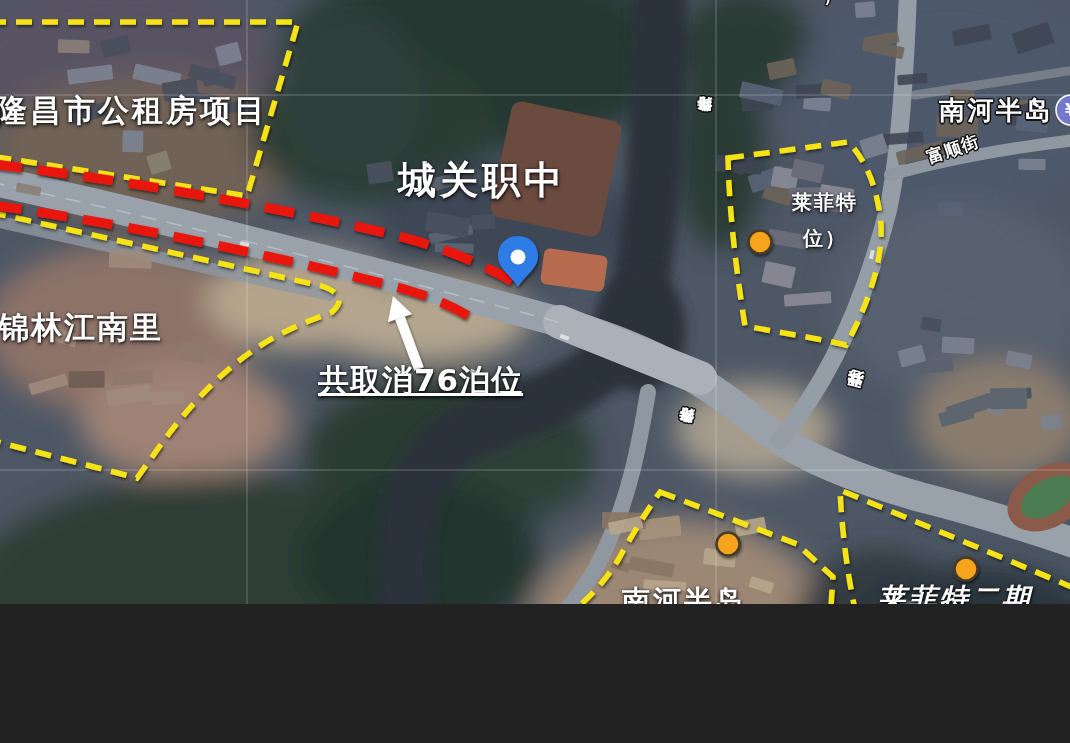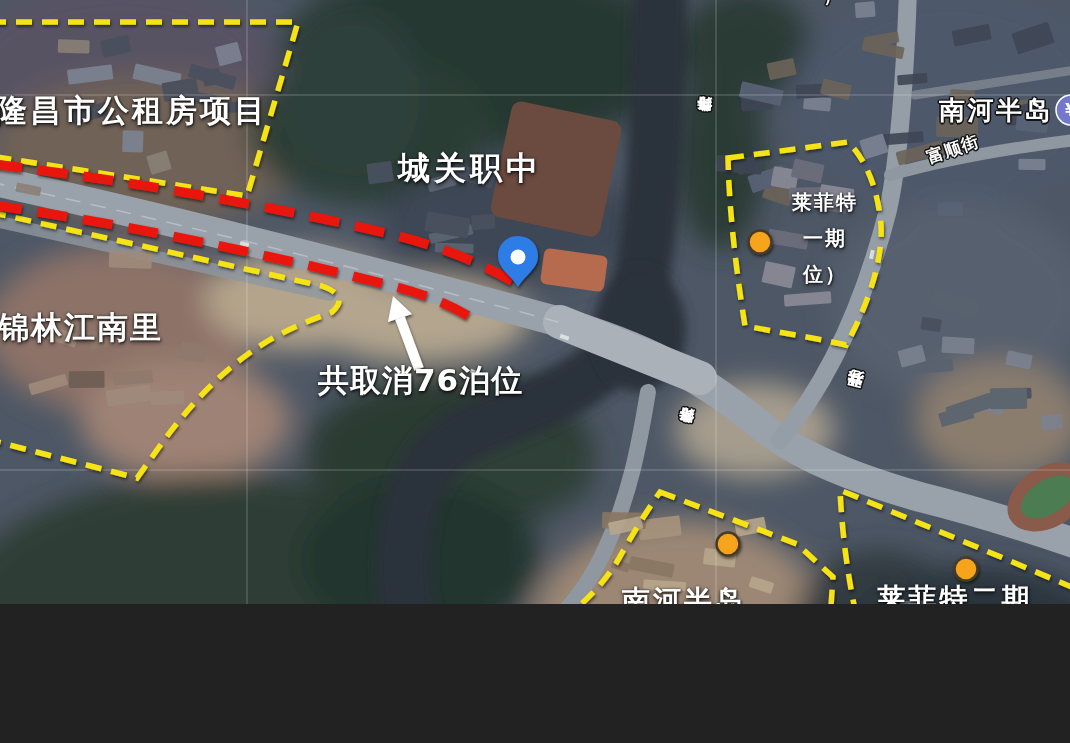--- a/index.html
+++ b/index.html
@@ -249,41 +249,40 @@
     </g>
 
     <g>
       <circle cx="1071" cy="110" r="15" fill="#7478cd" stroke="#ffffff" stroke-width="1.5"></circle>
       <text x="1071" y="116" text-anchor="middle" font-size="17" font-weight="bold" fill="#fff">¥</text>
     </g>
   </svg>
 
   <div class="lbl" style="left:-4px;top:92px;font-size:31px;letter-spacing:3px;">隆昌市公租房项目</div>
 
-  <div class="lbl" style="left:398px;top:149px;font-size:32px;letter-spacing:4px;">城关职中</div>
+  <div class="lbl" style="left:398px;top:158px;font-size:38px;letter-spacing:4px;">城关职中</div>
 
   <div class="lbl lbl-block" style="left:806px;top:184px;font-size:20px;line-height:36px;letter-spacing:2px;margin-left:19px;">
     <div>莱菲特</div>
-    <div>一期</div>
     <div>位）</div>
   </div>
 
   <div class="lbl outline" style="left:939px;top:95px;font-size:26px;letter-spacing:2.5px;">南河半岛</div>
 
   <div class="lbl outline" style="left:953px;top:149px;font-size:17px;letter-spacing:1px;transform:translate(-50%,-50%) rotate(-19deg);">富顺街</div>
 
   <div class="lbl" style="left:-2px;top:309px;font-size:31px;letter-spacing:2px;">锦林江南里</div>
 
-  <div class="lbl" style="left:318px;top:362px;font-size:31px;letter-spacing:1px;">共取消76泊位</div>
+  <div class="lbl" style="left:318px;top:362px;font-size:31px;letter-spacing:1px;text-decoration:underline;">共取消76泊位</div>
 
   <div class="lbl lbl-block" style="left:684px;top:584px;font-size:28px;line-height:34px;letter-spacing:3px;text-align:right;">
     <div>南河半岛</div>
   </div>
 
-  <div class="lbl lbl-block" style="left:955px;top:582px;font-size:28px;line-height:34px;letter-spacing:3px;">
+  <div class="lbl lbl-block" style="left:955px;top:582px;font-size:28px;line-height:34px;letter-spacing:3px;font-style:italic;">
     <div>莱菲特二期</div>
   </div>
 
   <div class="vstreet outline" style="left:704px;top:124px;font-size:15px;transform:translate(-50%,-50%) rotate(184deg);">青年路</div>
 
   <div class="vstreet outline" style="left:684px;top:435px;font-size:15px;transform:translate(-50%,-50%) rotate(190deg);">青年路</div>
 
   <div class="vstreet outline" style="left:851px;top:399px;font-size:16px;transform:translate(-50%,-50%) rotate(193deg);">双井巷</div>
 
   <div class="vstreet outline" style="left:828px;top:0px;font-size:12px;transform:translate(-50%,-50%) rotate(184deg);">(第</div>

